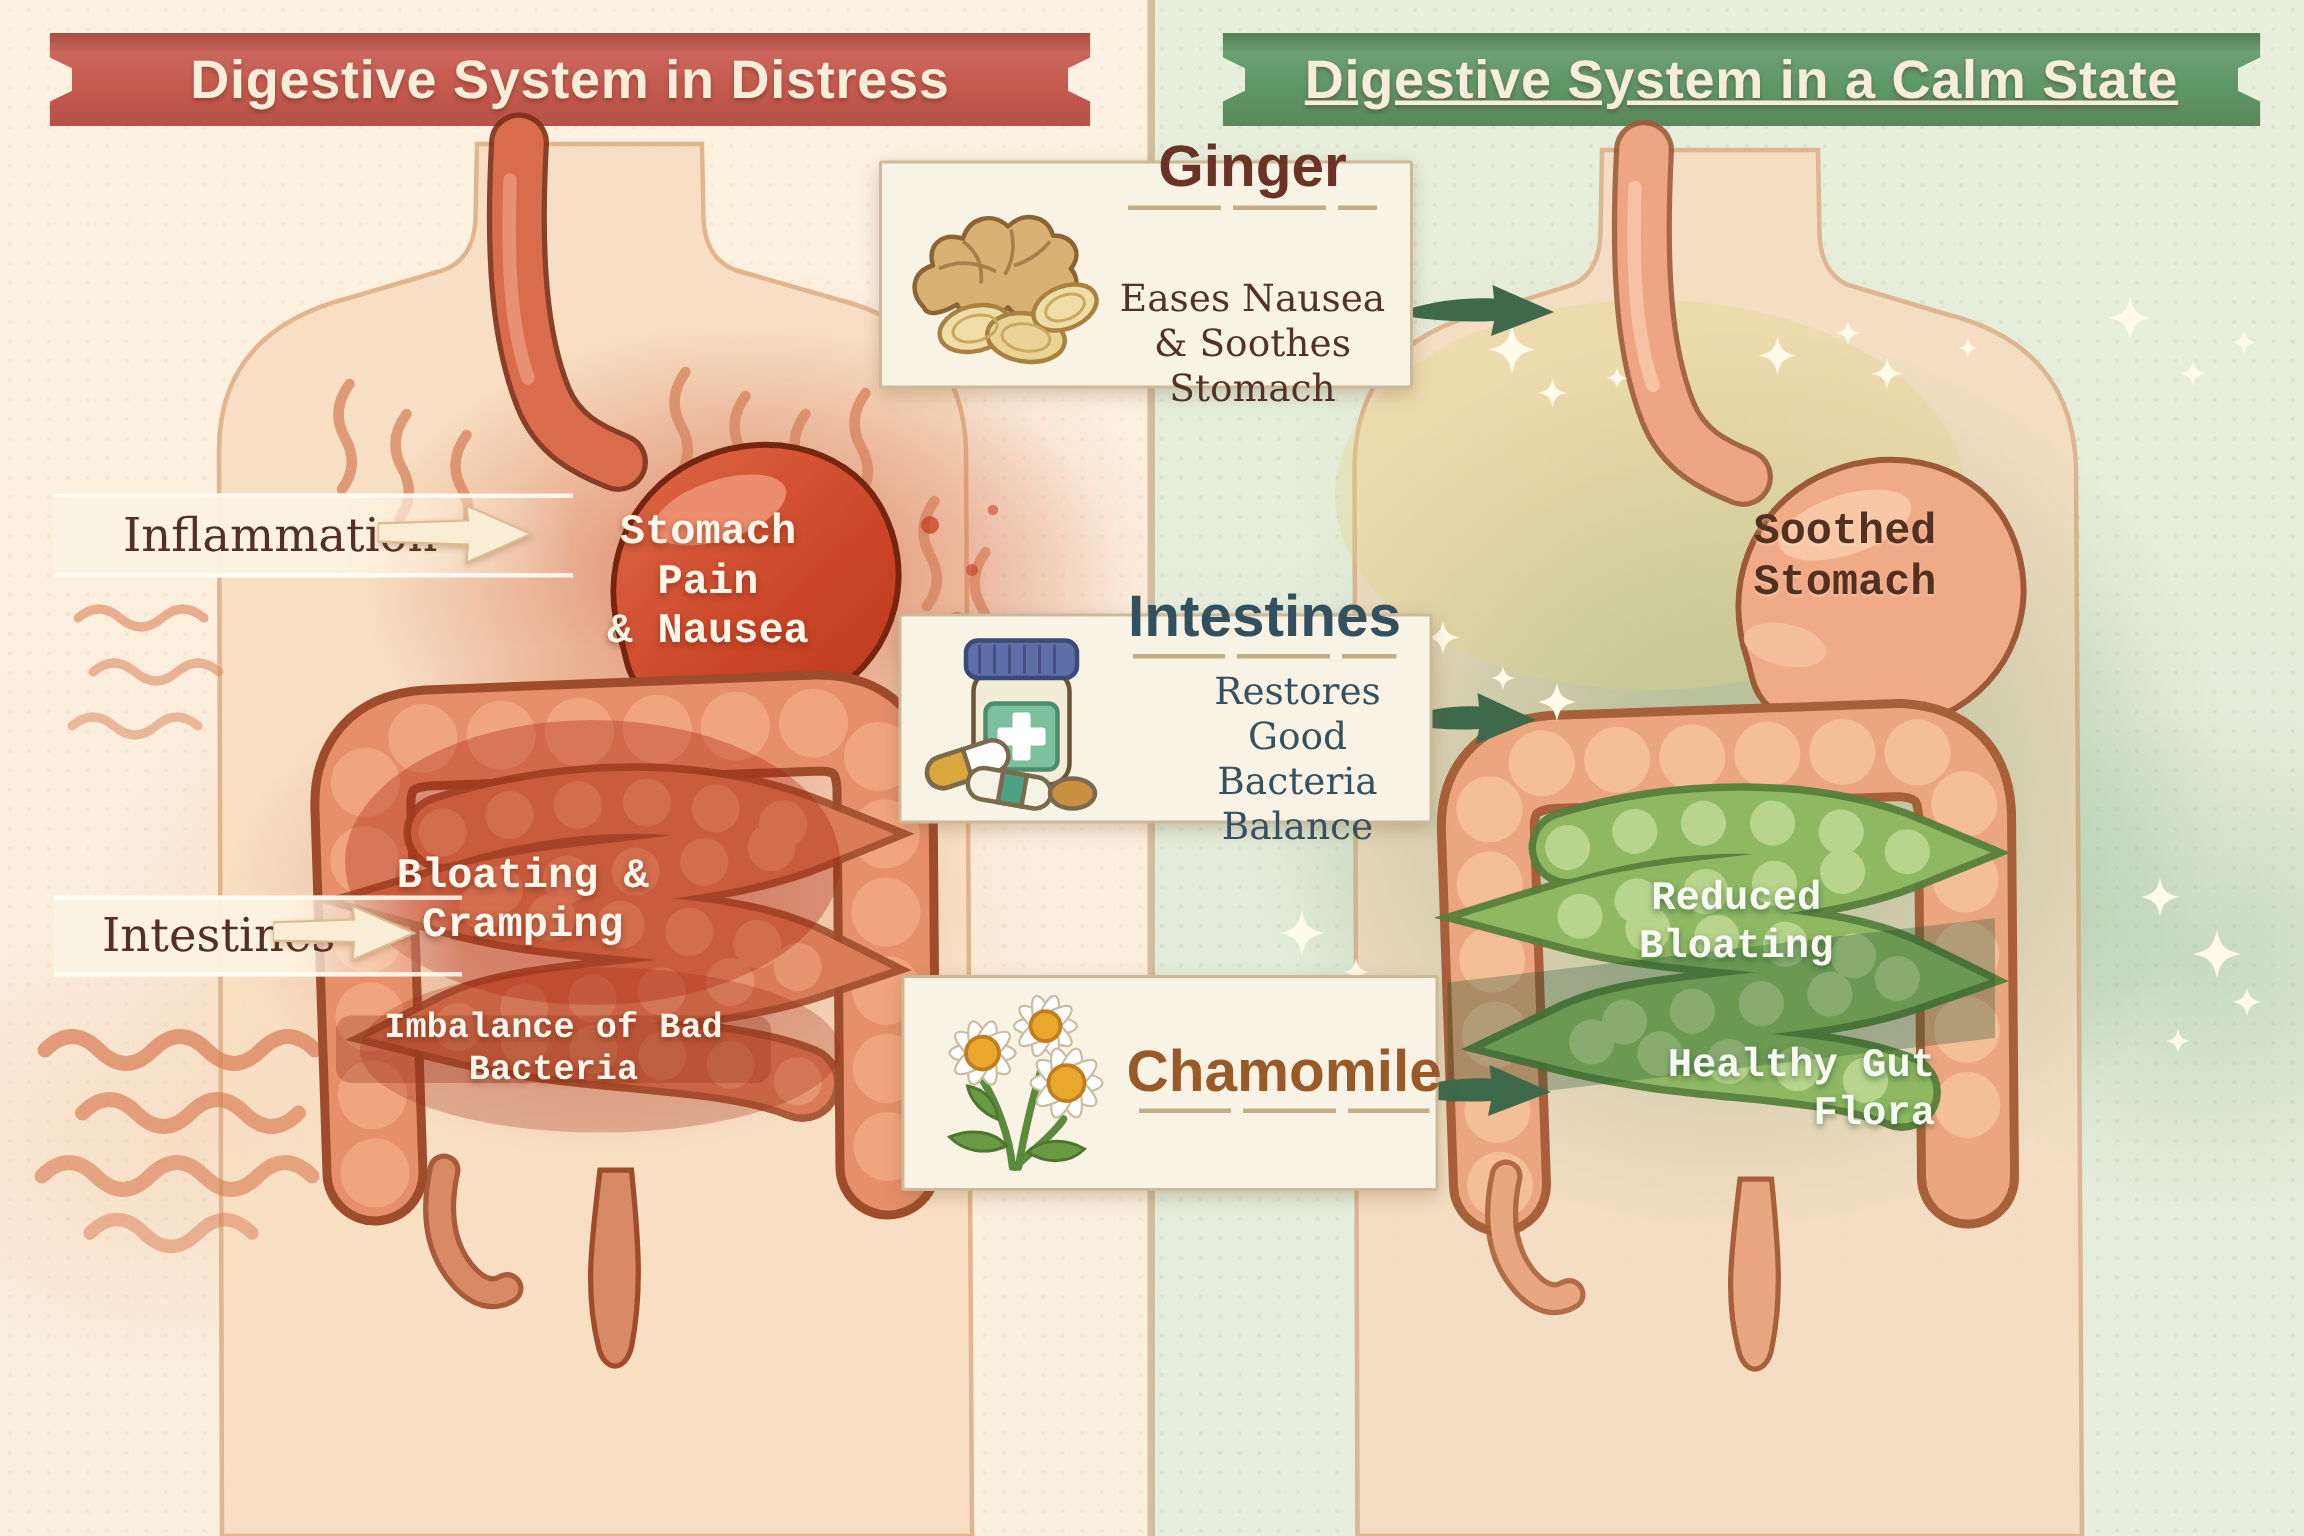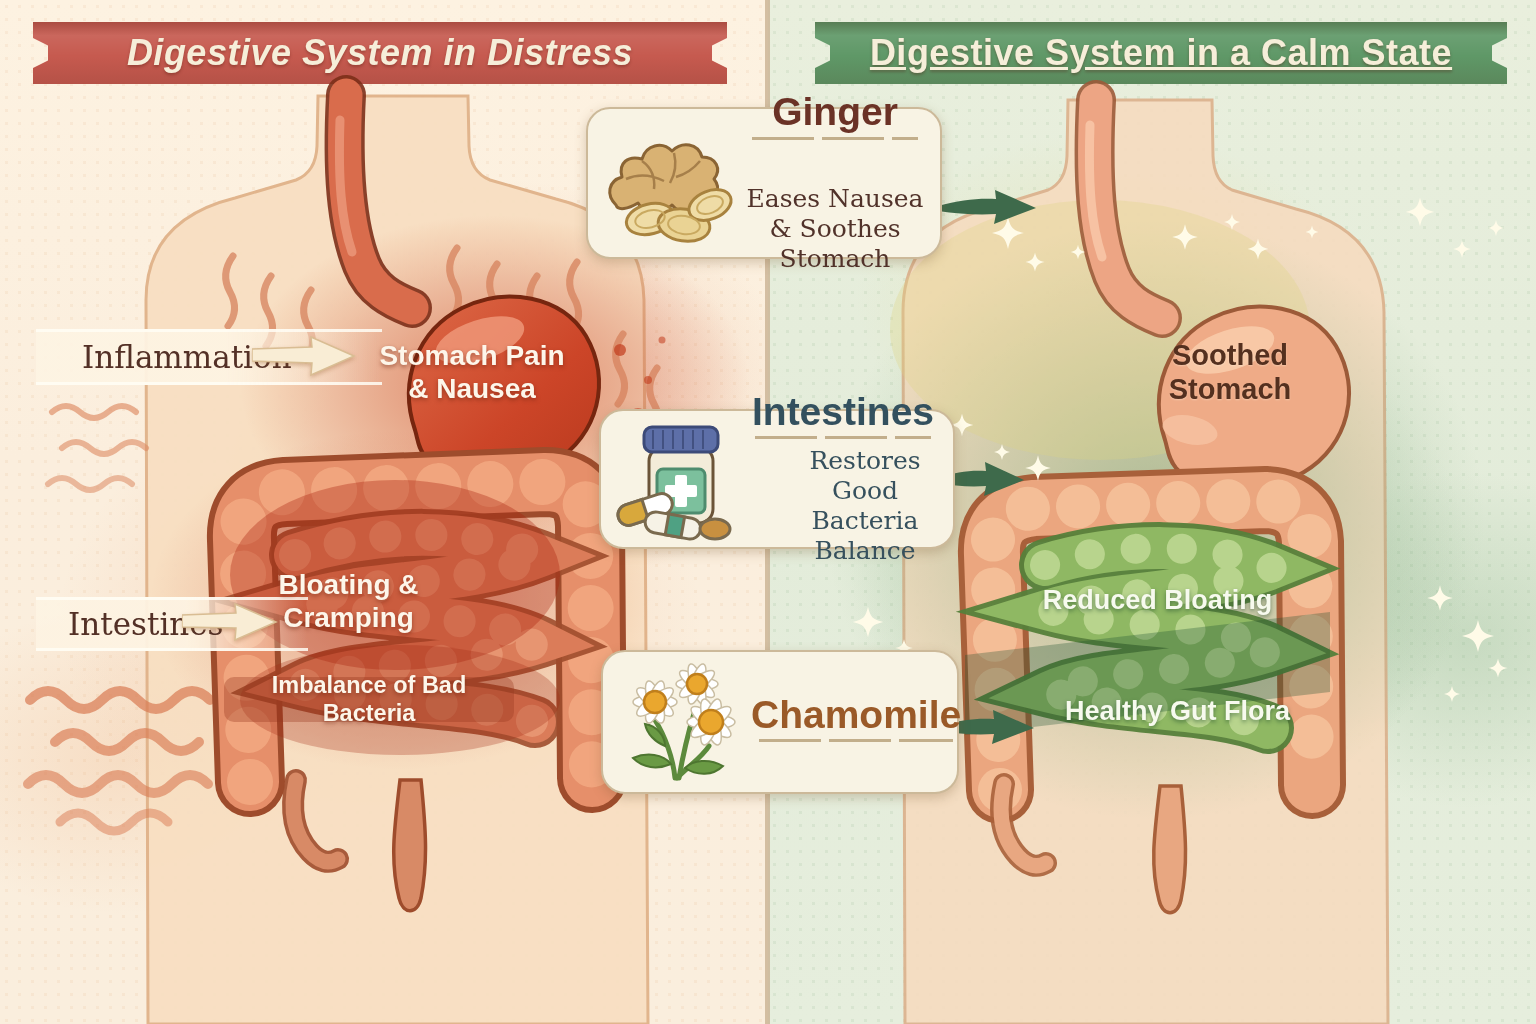--- a/index.html
+++ b/index.html
@@ -33,25 +33,25 @@
   
   .banner{
     position:absolute;top:22px;height:62px;display:flex;align-items:center;justify-content:center;
     clip-path:polygon(0 0,100% 0,100% 26%,calc(100% - 15px) 38%,calc(100% - 15px) 62%,100% 74%,100% 100%,0 100%,0 74%,15px 62%,15px 38%,0 26%);
   }
   .banner::after{content:"";position:absolute;inset:0;background:linear-gradient(180deg,rgba(60,20,10,0.20),rgba(255,255,255,0.08) 22%,rgba(255,255,255,0) 55%,rgba(60,20,10,0.12));pointer-events:none;}
   .banner-text{
     position:relative;z-index:2;color:#f6eed9;font-weight:bold;font-size:36px;letter-spacing:.5px;
     text-shadow:0 2px 3px rgba(80,25,15,0.35);
   }
-  #distress-banner{left:33px;width:694px;background:#c65a4f;font-style:italic;}
+  #distress-banner{left:33px;width:694px;background:#c65a4f;}
   #calm-banner{left:815px;width:692px;background:#5f9867;}
   
   .card{
-    position:absolute;background:#f8f3e4;border:2px solid #ccb999;border-radius:24px;
+    position:absolute;background:#f8f3e4;border:2px solid #ccb999;border-radius:2px;
     box-shadow:0 4px 12px rgba(120,85,45,0.28);display:flex;align-items:center;
     padding:8px 14px 8px 10px;box-sizing:border-box;gap:8px;z-index:30;
   }
   .card .icon-box{flex:0 0 auto;display:flex;align-items:center;justify-content:center;}
   .card .txt{flex:1;text-align:center;}
   .card .title{font-weight:bold;font-size:39px;line-height:1.05;}
   .card .rule{height:3px;margin:4px 8px 7px;background:repeating-linear-gradient(90deg,#c2ae8b 0 62px,rgba(194,174,139,0) 62px 70px);}
   .card .desc{font-family:"DejaVu Serif",serif;font-size:25px;line-height:1.2;white-space:pre-line;}
   #ginger-card{left:586px;top:107px;width:356px;height:152px;}
   #ginger-card .desc{color:#51322a;margin-top:44px;}
@@ -67,21 +67,21 @@
     background:linear-gradient(90deg,rgba(253,243,226,0.95) 55%,rgba(253,243,226,0));
     border-top:3px solid rgba(255,253,244,0.85);
     border-bottom:3px solid rgba(255,253,244,0.85);
     font-family:"DejaVu Serif",serif;color:#533026;
   }
   #inflammation-band{left:36px;top:329px;width:300px;height:50px;padding-left:46px;font-size:31px;}
   #intestines-band{left:36px;top:597px;width:240px;height:48px;padding-left:32px;font-size:31px;}
   .cream-arrow{position:absolute;z-index:21;filter:drop-shadow(0 2px 2px rgba(150,90,40,0.35));}
   
   .lbl{
-    position:absolute;z-index:22;font-family:Liberation Sans, sans-serif;font-weight:bold;
+    position:absolute;z-index:22;font-family:Liberation Mono, monospace;font-weight:bold;
     text-align:center;white-space:pre-line;line-height:1.18;
   }
   .lbl.white{color:#fdf6ea;text-shadow:0 2px 4px rgba(110,35,15,0.55);}
   .lbl.white-green{color:#f7faee;text-shadow:0 2px 4px rgba(25,70,40,0.55);}
   .lbl.dark{color:#54301f;text-shadow:0 1px 2px rgba(255,240,220,0.4);}
   #stomach-pain-label{left:372px;top:339px;width:200px;font-size:28px;}
   #bloating-label{left:256px;top:568px;width:185px;font-size:28px;}
   #imbalance-band{
     position:absolute;left:224px;top:677px;width:290px;height:45px;z-index:21;
     background:rgba(148,52,28,0.33);border-radius:10px;display:flex;align-items:center;justify-content:center;

